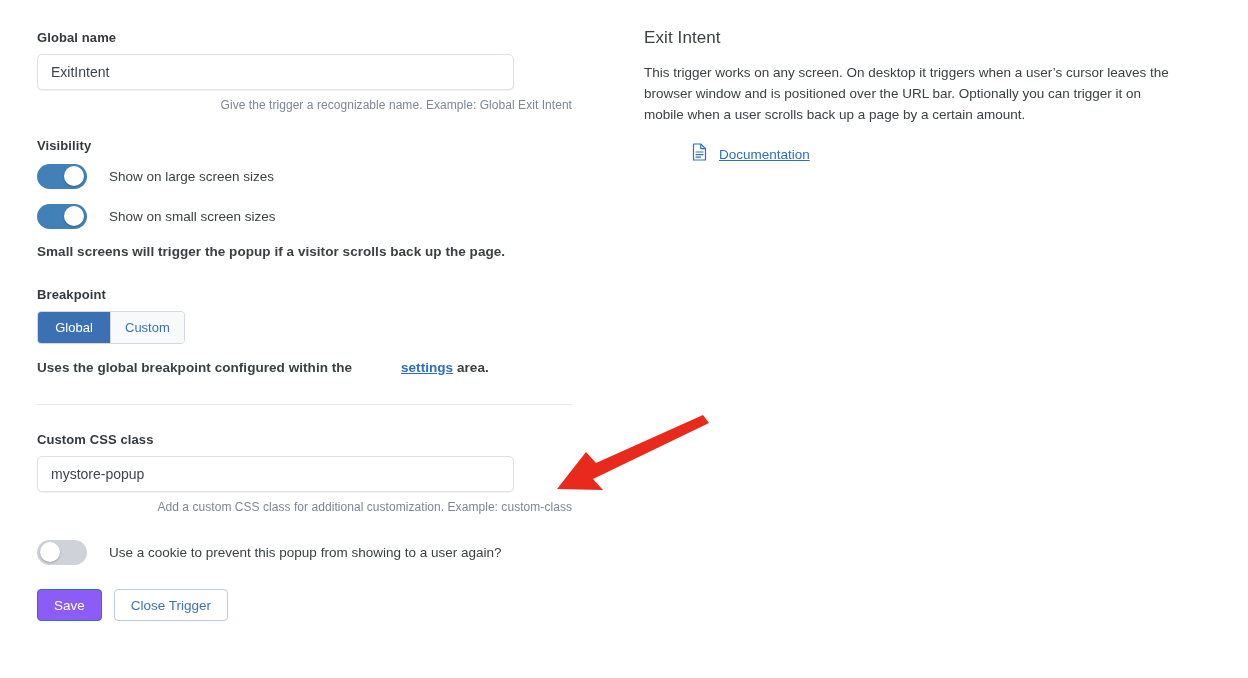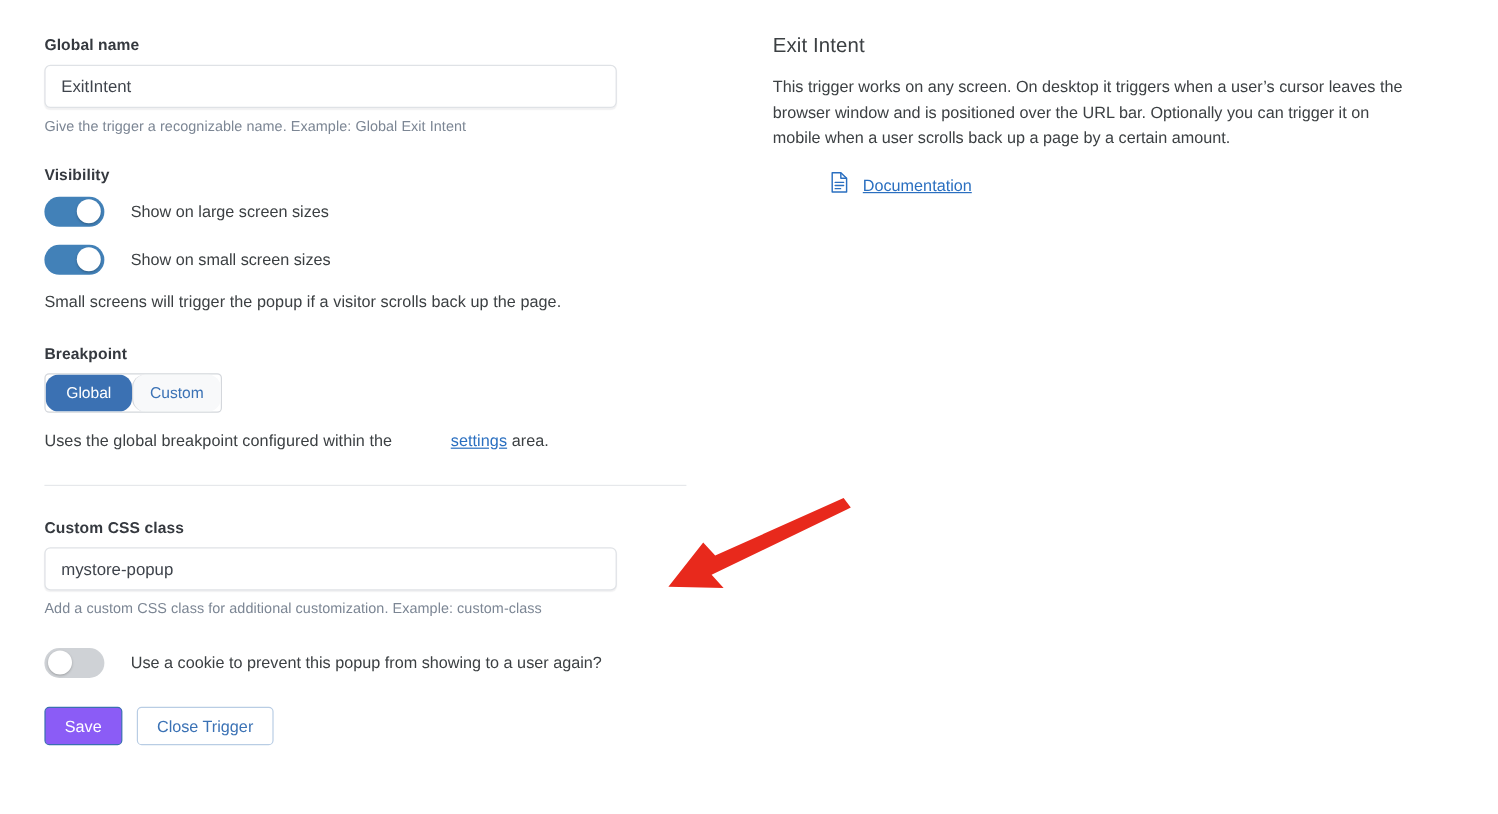--- a/index.html
+++ b/index.html
@@ -55,25 +55,27 @@
     font-size: 14px;
     color: #3f444c;
     box-shadow: 0 1px 1px rgba(16,22,26,0.06);
     outline: none;
   }
   .helper {
     font-size: 12px;
     color: #7c8694;
     margin-top: 8px;
     letter-spacing: 0.05px;
+    text-align: right;
   }
   .body-text {
     font-size: 13.5px;
     color: #3c4043;
     letter-spacing: 0.05px;
+    font-weight: bold;
   }
   .link {
     color: #2a6fc0;
     text-decoration: underline;
     cursor: pointer;
     margin-left: 45px;
   }
 
   
   .toggle-row {
@@ -119,21 +121,20 @@
   }
   .seg {
     display: flex;
     align-items: center;
     justify-content: center;
     min-width: 72px;
     padding: 0 14px;
     font-size: 13px;
     cursor: pointer;
     box-sizing: border-box;
-    border-radius: 11px;
   }
   .seg.active {
     background: #3b71b3;
     color: #ffffff;
   }
   .seg.inactive {
     background: #f8f9fa;
     color: #3b72b5;
     border-left: 1px solid #d4d7dc;
   }

